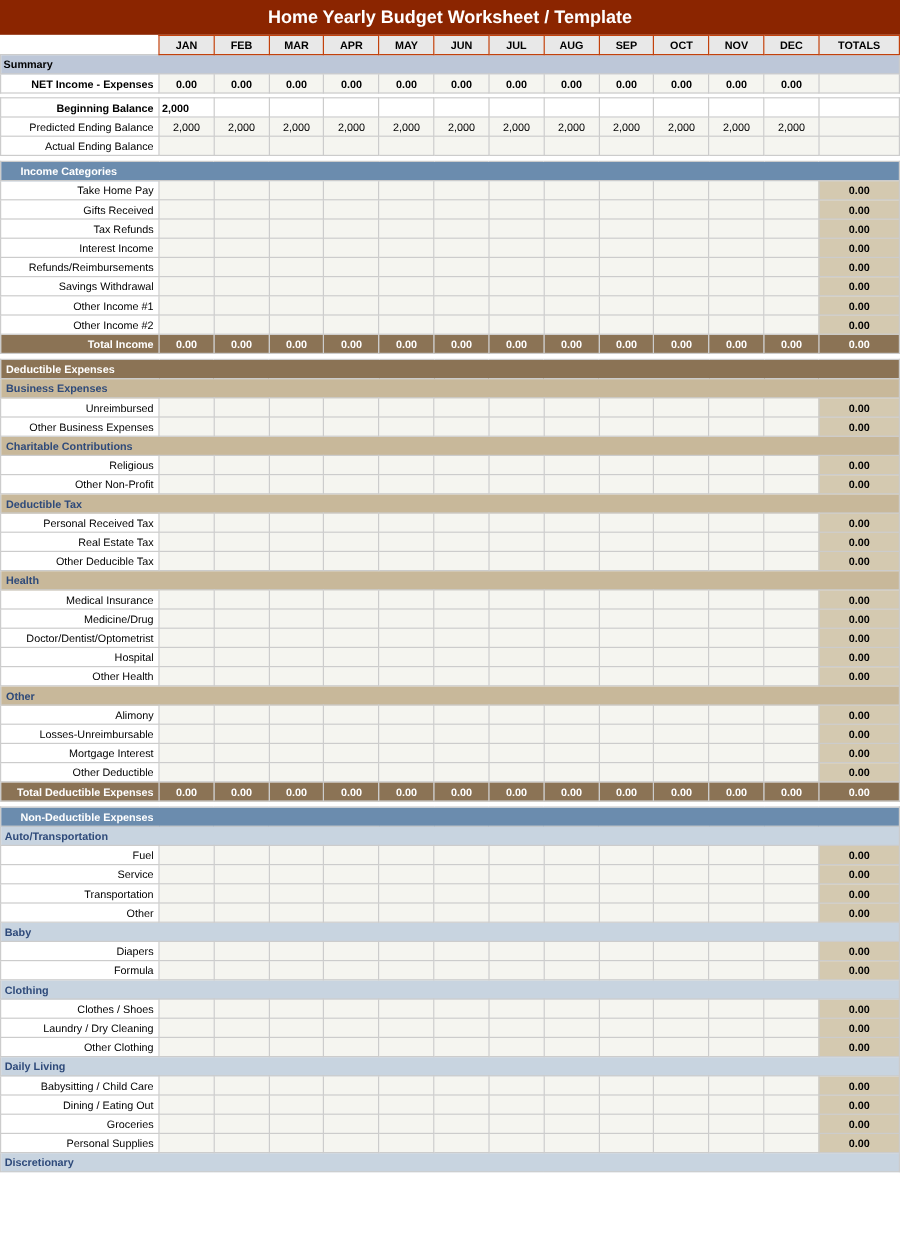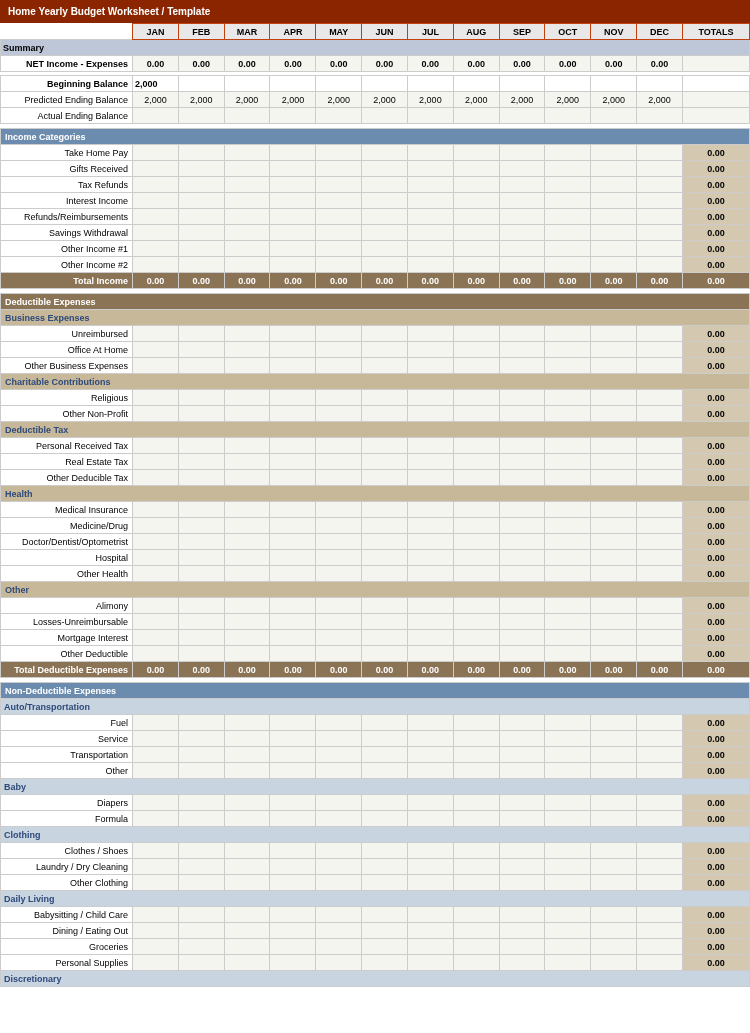--- a/index.html
+++ b/index.html
@@ -1,23 +1,24 @@
 <!DOCTYPE html>
 <html><head>
   <meta charset="utf-8">
   <style>
     * { box-sizing: border-box; margin: 0; padding: 0; }
     body { font-family: Arial, sans-serif; font-size: 10px; background: #fff; width: 750px; }
     
     .title-bar {
       background: #8B2500;
       color: #fff;
-      font-size: 10px;
+      font-size: 15px;
       font-weight: bold;
       padding: 6px 8px;
+      text-align: center;
     }
 
     table {
       width: 100%;
       border-collapse: collapse;
     }
 
     th, td {
       border: 1px solid #ccc;
       text-align: center;
@@ -89,21 +90,21 @@
     .totals-col {
       background: #D4C9B0;
       font-weight: bold;
     }
 
     .cat-section-header td {
       background: #6B8CAE;
       color: #fff;
       font-weight: bold;
       text-align: left;
-      padding-left: 4px;
+      padding-left: 16px;
     }
 
     .blue-sub td {
       background: #C8D4E0;
       color: #2E4A7A;
       font-weight: bold;
       text-align: left;
       padding-left: 3px;
     }
 
@@ -388,36 +389,20 @@
         <td class="data-cell"></td>
         <td class="data-cell"></td>
         <td class="data-cell"></td>
         <td class="data-cell"></td>
         <td class="data-cell"></td>
         <td class="data-cell"></td>
         <td class="data-cell"></td>
       <td class="totals-col">0.00</td>
     </tr>
     <tr>
-      <td class="label-cell">Office At Home</td>
-      <td class="data-cell"></td>
-        <td class="data-cell"></td>
-        <td class="data-cell"></td>
-        <td class="data-cell"></td>
-        <td class="data-cell"></td>
-        <td class="data-cell"></td>
-        <td class="data-cell"></td>
-        <td class="data-cell"></td>
-        <td class="data-cell"></td>
-        <td class="data-cell"></td>
-        <td class="data-cell"></td>
-        <td class="data-cell"></td>
-      <td class="totals-col">0.00</td>
-    </tr>
-    <tr>
       <td class="label-cell">Other Business Expenses</td>
       <td class="data-cell"></td>
         <td class="data-cell"></td>
         <td class="data-cell"></td>
         <td class="data-cell"></td>
         <td class="data-cell"></td>
         <td class="data-cell"></td>
         <td class="data-cell"></td>
         <td class="data-cell"></td>
         <td class="data-cell"></td>

